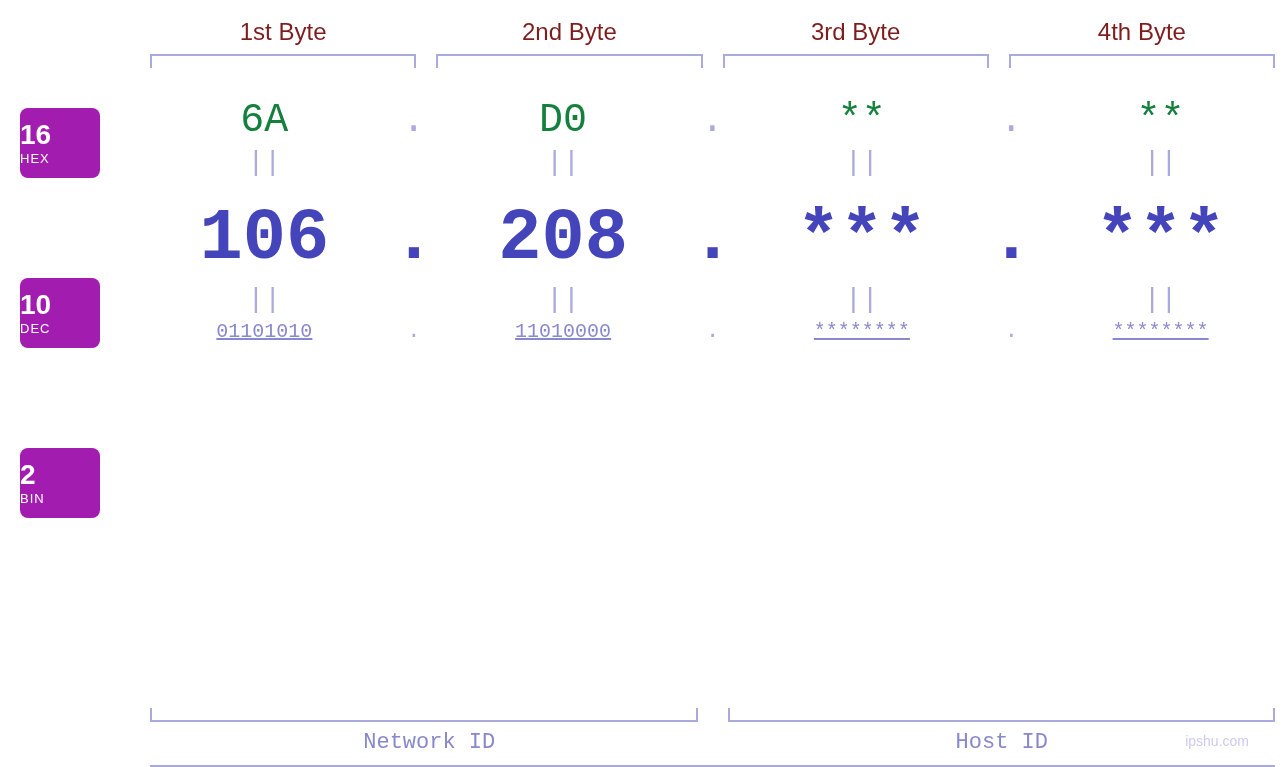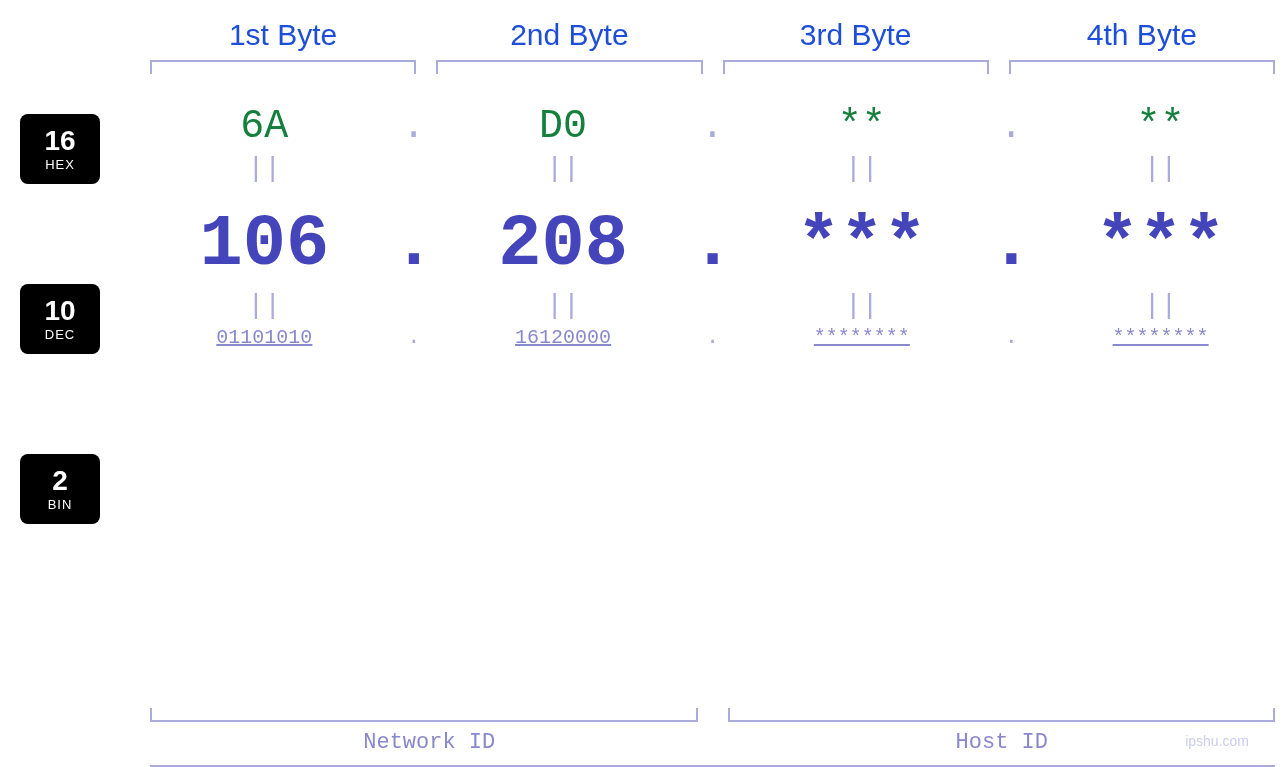--- a/index.html
+++ b/index.html
@@ -27,22 +27,22 @@
       display: flex;
       justify-content: flex-end;
       width: 100%;
       padding-left: 140px;
       margin-top: 18px;
     }
 
     .byte-header {
       flex: 1;
       text-align: center;
-      color: #1d4ed8;
-      font-size: 30px;
+      color: #7f1d1d;
+      font-size: 24px;
       font-family: Arial, sans-serif;
       font-weight: normal;
     }
 
     
     .bracket-row {
       display: flex;
       justify-content: flex-end;
       width: 100%;
       padding-left: 140px;
@@ -95,25 +95,25 @@
       justify-content: space-around;
       width: 140px;
       padding-left: 20px;
       gap: 20px;
       margin-top: 0px;
     }
 
     .base-badge {
       width: 80px;
       height: 70px;
-      background: #000000;
+      background: #a21caf;
       border-radius: 8px;
       display: flex;
       flex-direction: column;
-      align-items: center;
+      align-items: flex-start;
       justify-content: center;
       color: white;
       font-family: Arial, sans-serif;
     }
 
     .base-number {
       font-size: 28px;
       font-weight: bold;
       line-height: 1.1;
     }
@@ -412,21 +412,21 @@
         <div class="equals-cell">||</div>
         <div class="equals-sep"></div>
         <div class="equals-cell">||</div>
         <div class="equals-sep"></div>
         <div class="equals-cell">||</div>
       </div>
 
       <div class="value-row" style="margin-top: 4px;">
         <div class="value-cell bin-value">01101010</div>
         <div class="separator bin-sep">.</div>
-        <div class="value-cell bin-value">16120000</div>
+        <div class="value-cell bin-value">11010000</div>
         <div class="separator bin-sep">.</div>
         <div class="value-cell bin-value">********</div>
         <div class="separator bin-sep">.</div>
         <div class="value-cell bin-value">********</div>
       </div>
 
     </div>
   </div>
 
   <div class="bottom-bracket-row">

